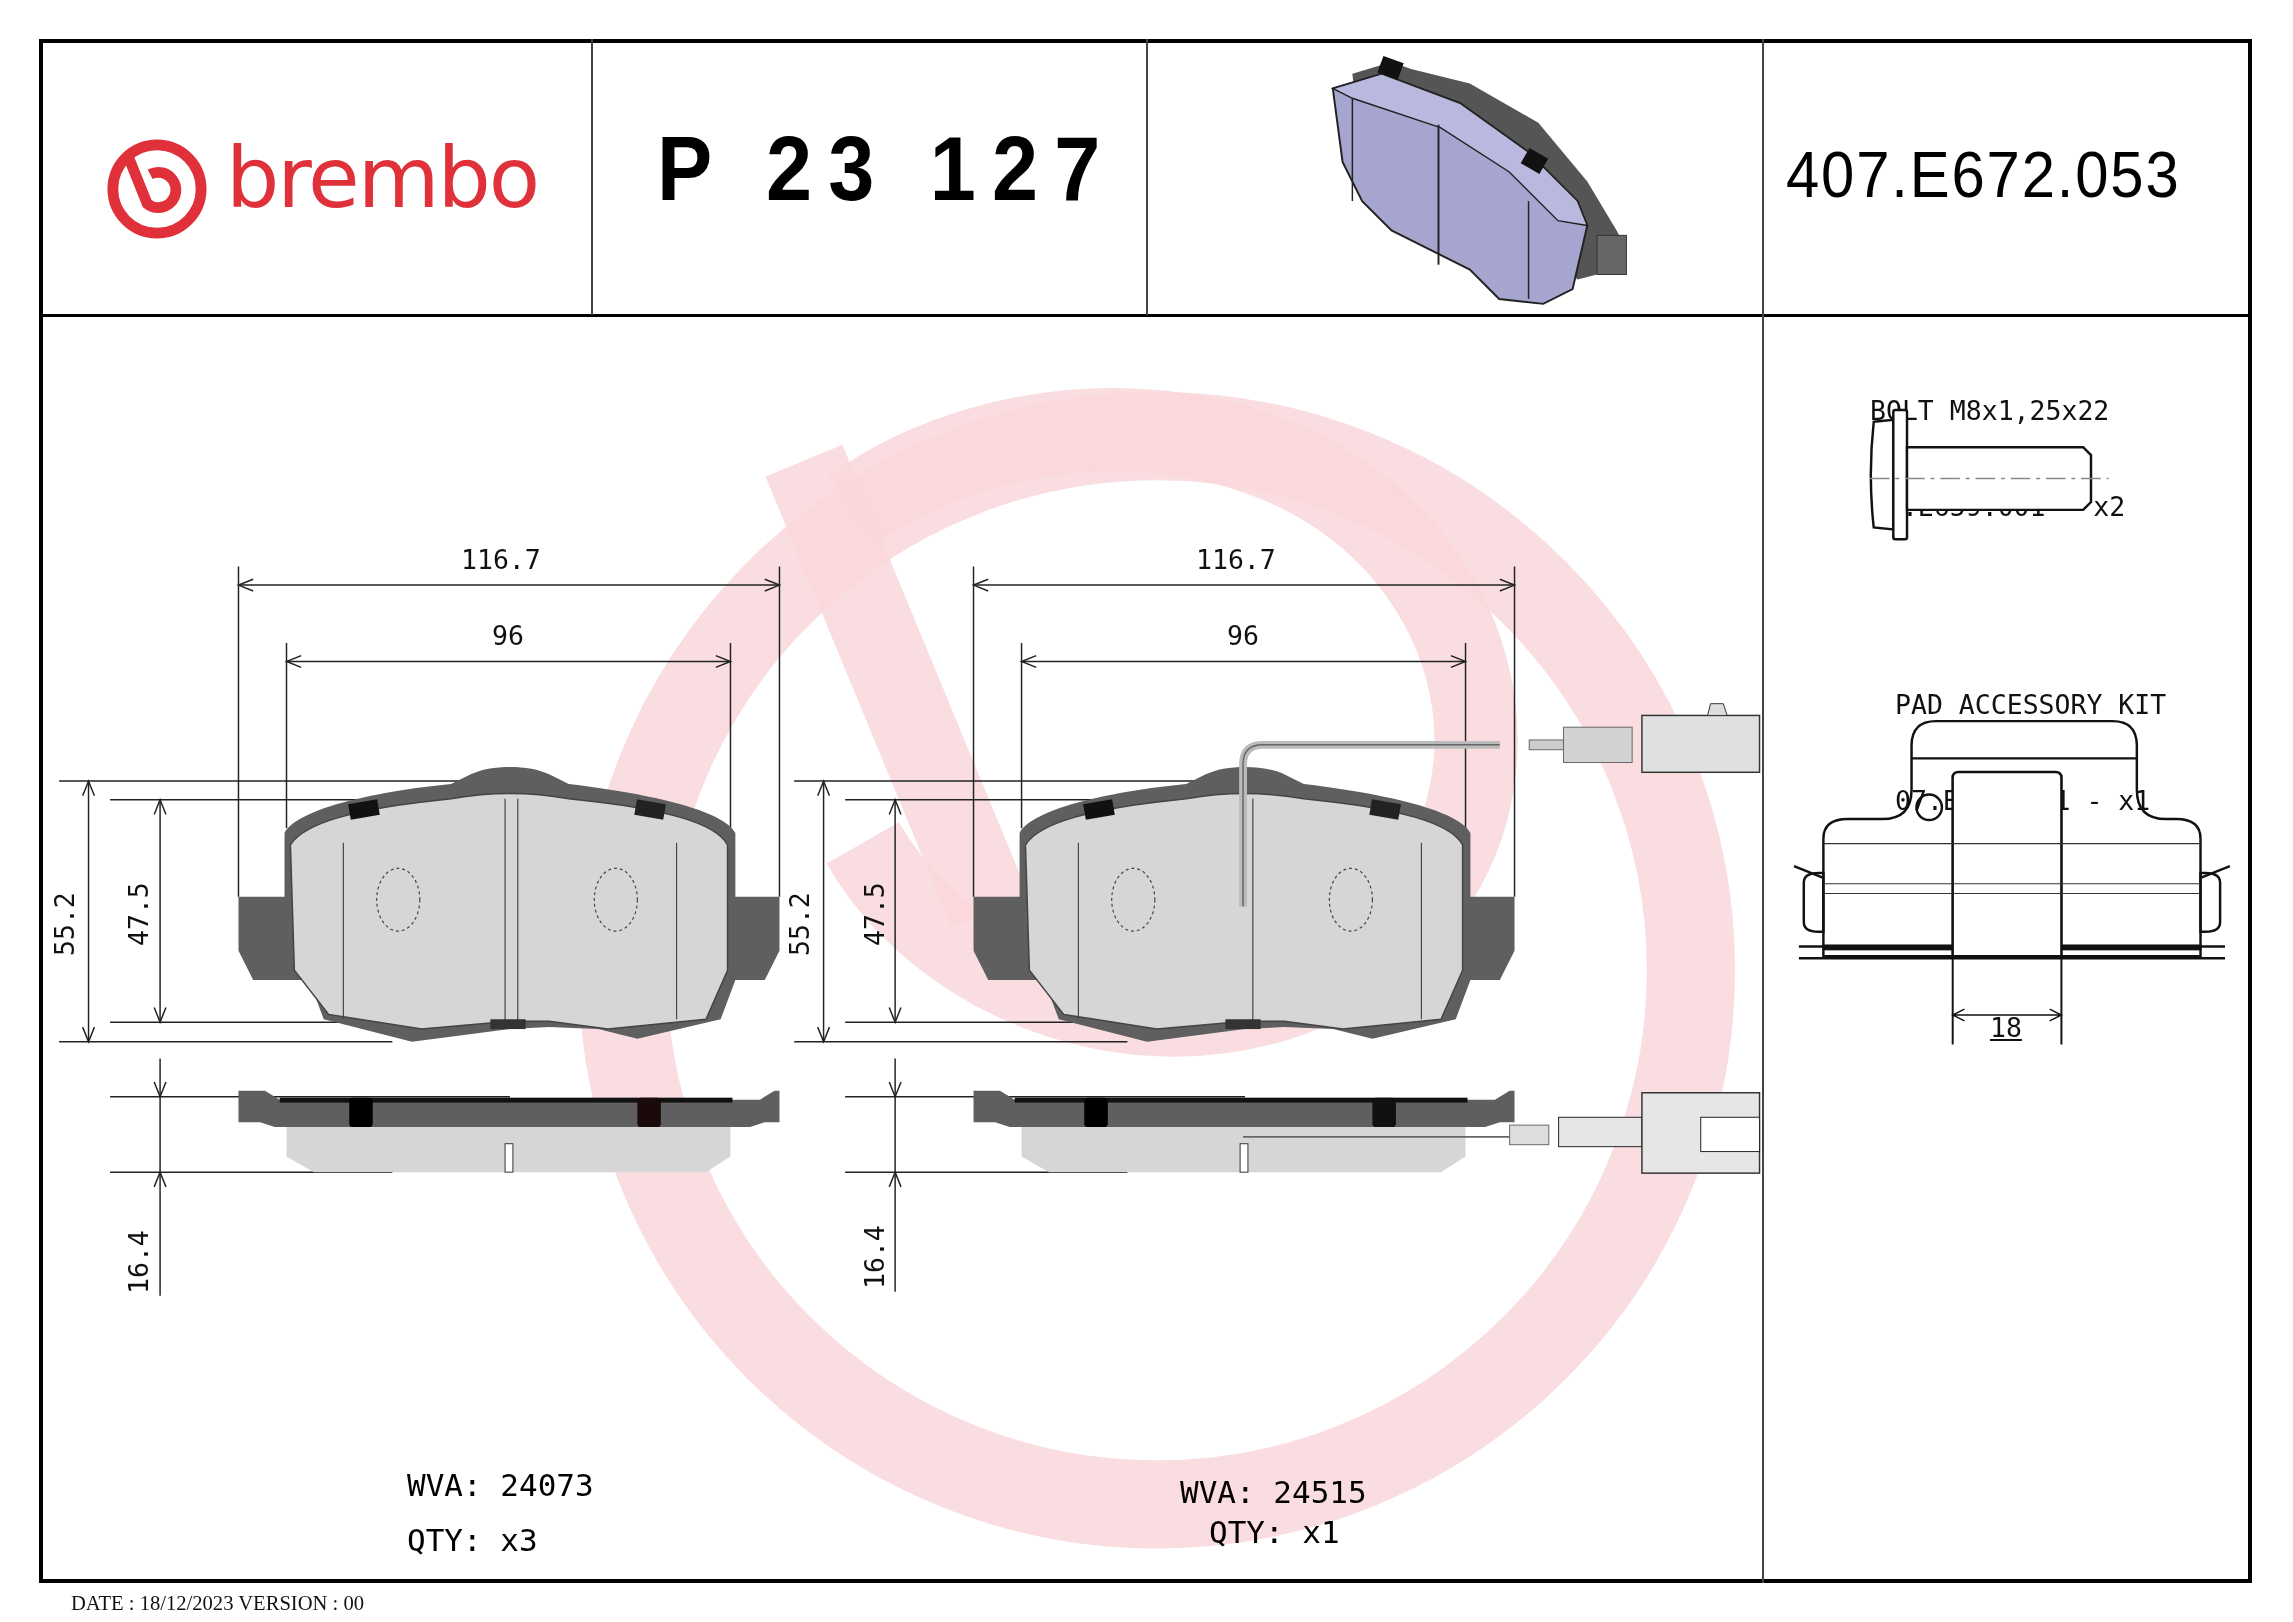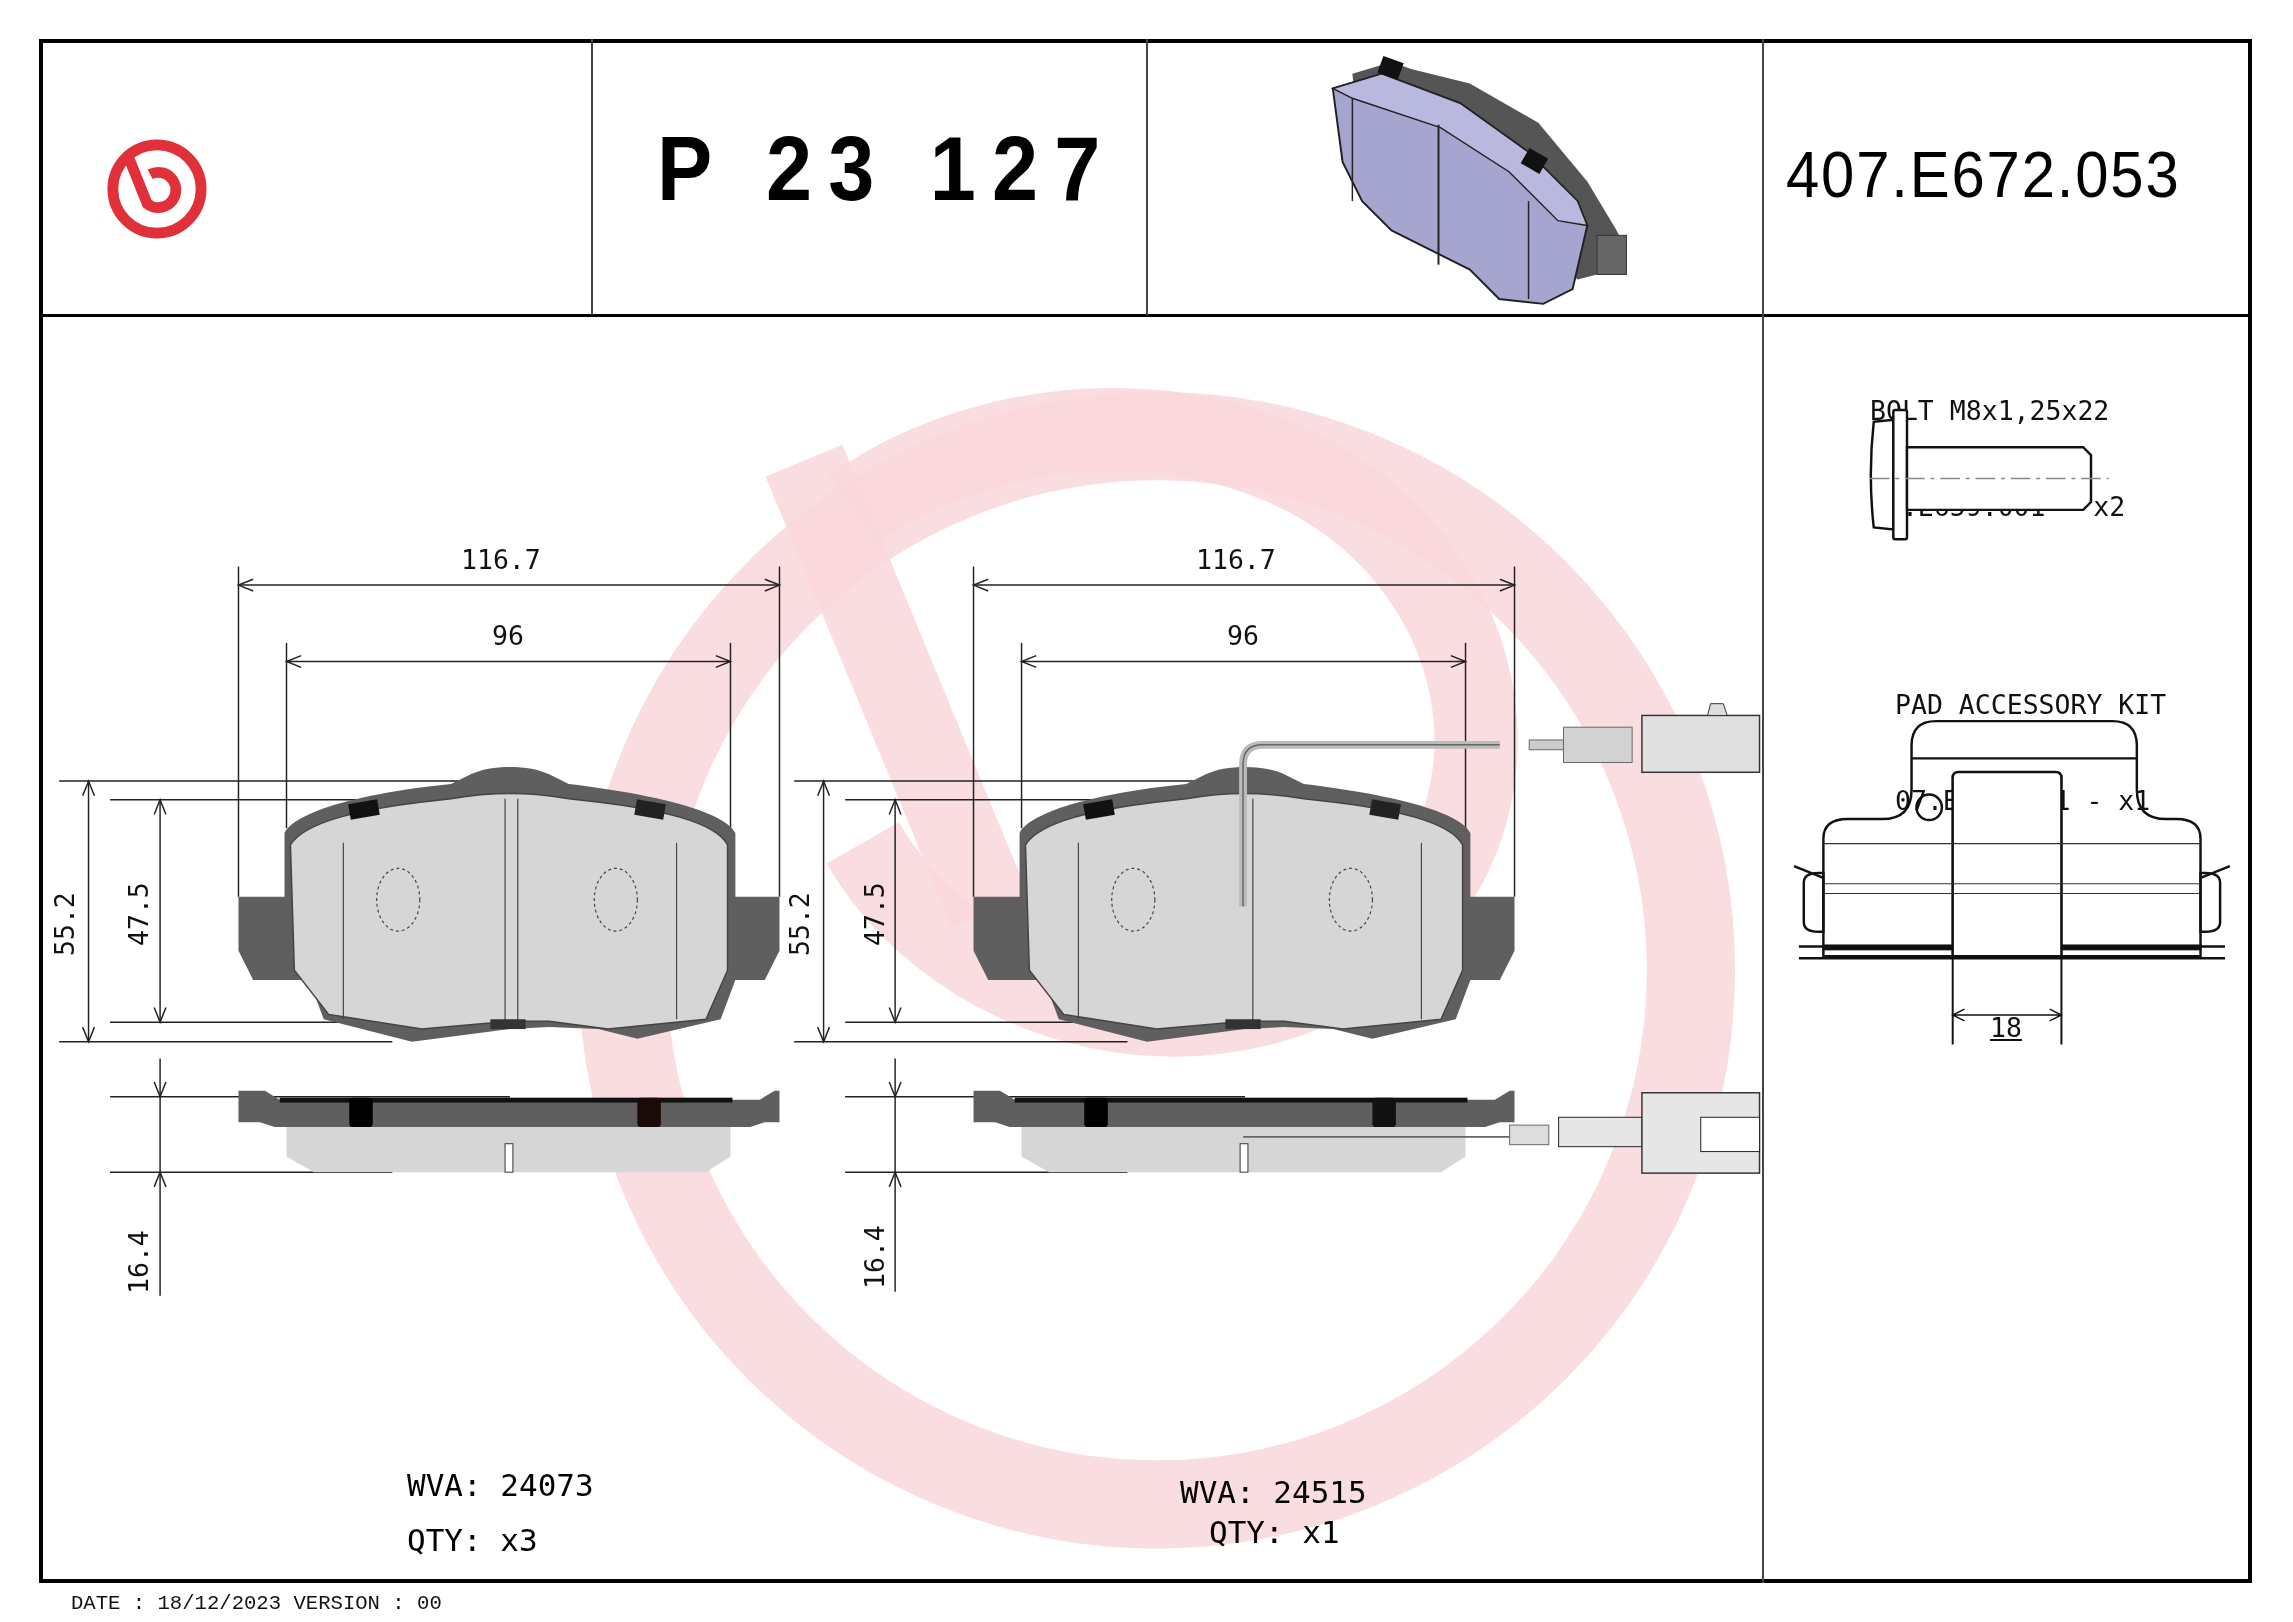--- a/index.html
+++ b/index.html
@@ -9,21 +9,21 @@
   .hline { position:absolute; background:#000; }
   .vline { position:absolute; background:#444; width:2px; }
   .logo { left:106px; top:135px; width:451px; height:108px; }
   .part-no { left:657px; top:118px; font-size:90px; font-weight:bold; letter-spacing:17.6px; color:#000; font-family:"Liberation Sans", sans-serif; transform:scaleX(0.92); transform-origin:left top; }
   .ref-no { left:1786px; top:137px; font-size:65px; color:#000; font-family:"Liberation Sans", sans-serif; letter-spacing:2px; transform:scaleX(0.92); transform-origin:left top; }
   .mono { font-family:"DejaVu Sans Mono", "Liberation Mono", monospace; color:#111; }
   .acc-text { font-size:26.5px; line-height:32px; white-space:pre; }
   .dim { font-family:"DejaVu Sans Mono", "Liberation Mono", monospace; font-size:26.5px; color:#111; white-space:pre; }
   .dim-v { transform:rotate(-90deg); transform-origin:left top; }
   .wva { font-family:"DejaVu Sans Mono", "Liberation Mono", monospace; font-weight:normal; font-size:31px; line-height:41px; color:#000; white-space:pre; }
-  .footer { left:71px; top:1592px; font-family:Liberation Mono, monospace; font-size:20.6px; color:#111; white-space:pre; }
+  .footer { left:71px; top:1592px; font-family:Liberation Serif, serif; font-size:20.6px; color:#111; white-space:pre; }
   svg { position:absolute; overflow:visible; }
 </style>
 </head>
 <body>
 
 <svg style="left:0;top:0;width:2294px;height:1622px;" viewBox="0 0 2340 1655">
   <g fill="none" stroke="#f9d7da" stroke-opacity="0.85">
     <circle cx="1180" cy="990" r="545" stroke-width="90"></circle>
     <path d="M870 520 C 1020 410, 1290 400, 1430 560 C 1560 710, 1520 930, 1330 1010 C 1160 1080, 960 1000, 880 860" stroke-width="85"></path>
     <path d="M820 470 L 1010 930" stroke-width="85"></path>
@@ -36,20 +36,21 @@
 <div class="vline" style="left:1146px;top:39px;height:276px;"></div>
 <div class="vline" style="left:1762px;top:39px;height:1544px;"></div>
 
 <div class="abs logo">
   <svg style="left:0;top:0;width:451px;height:108px;" viewBox="0 0 460 110">
     <g fill="none" stroke="#e0303a" stroke-width="11">
       <circle cx="52" cy="55" r="45"></circle>
       <path d="M22 20 L 42 70 A 18 18 0 1 0 45 40"></path>
     </g>
   </svg>
+  <span class="abs" style="left:120px;top:-5.9px;font-size:84px;color:#e0303a;font-family:'DejaVu Sans', sans-serif;letter-spacing:-2px;">brembo</span>
 </div>
 
 <div class="abs part-no">P 23 127</div>
 
 <svg style="left:1323px;top:54px;width:323px;height:255px;" viewBox="0 0 330 260">
   <path d="M30 20 L70 8 L90 15 L150 30 L220 70 L270 130 L300 180 L310 200 L300 220 L260 230 L230 200 L170 170 L90 140 L40 110 Z" fill="#555"></path>
   <path d="M10 35 L60 20 L140 50 L210 100 L260 150 L270 175 L255 240 L225 255 L180 250 L150 220 L100 195 L70 180 L40 150 L20 110 Z" fill="#a5a5cf" stroke="#222" stroke-width="2"></path>
   <path d="M10 35 L60 20 L140 50 L210 100 L260 150 L270 175 L240 170 L190 120 L120 75 L30 45 Z" fill="#b9b9e0" stroke="#222" stroke-width="1.5"></path>
   <line x1="118" y1="72" x2="118" y2="215" stroke="#222" stroke-width="2"></line>
   <line x1="30" y1="45" x2="30" y2="150" stroke="#222" stroke-width="1.5"></line>

